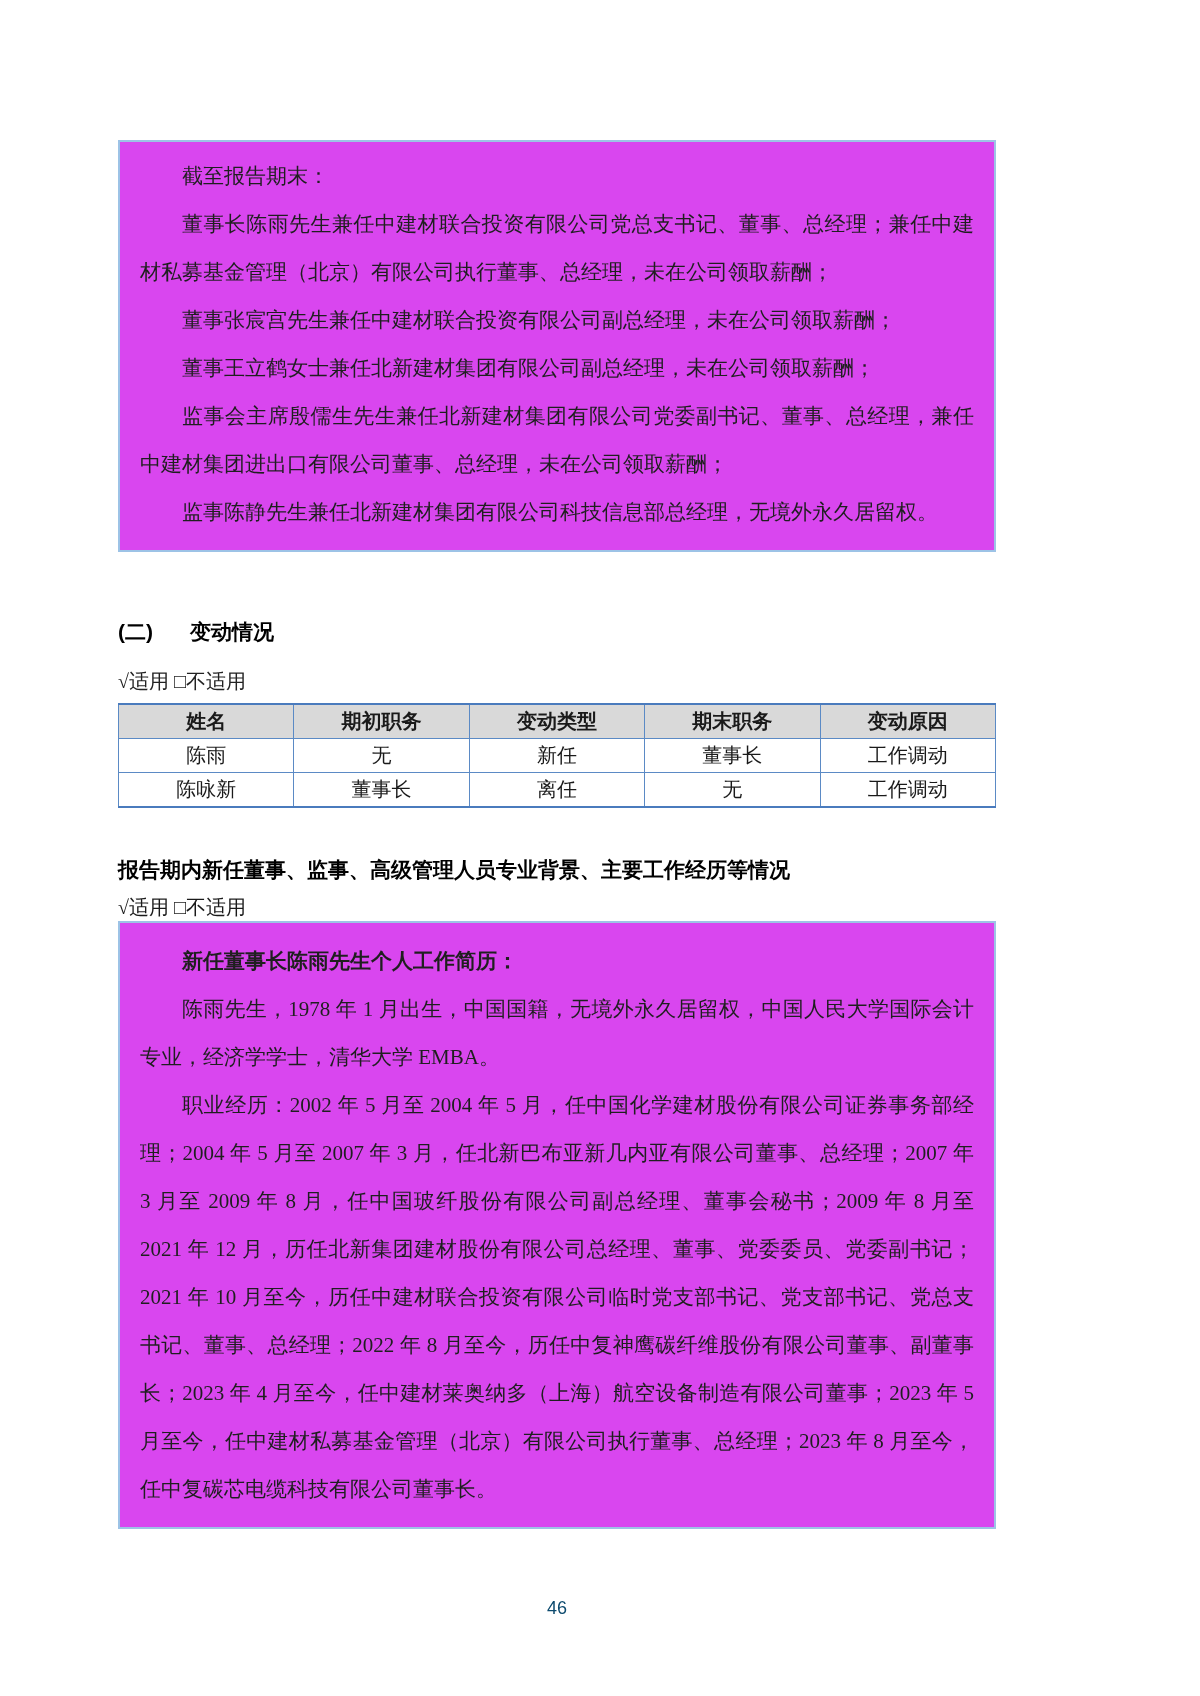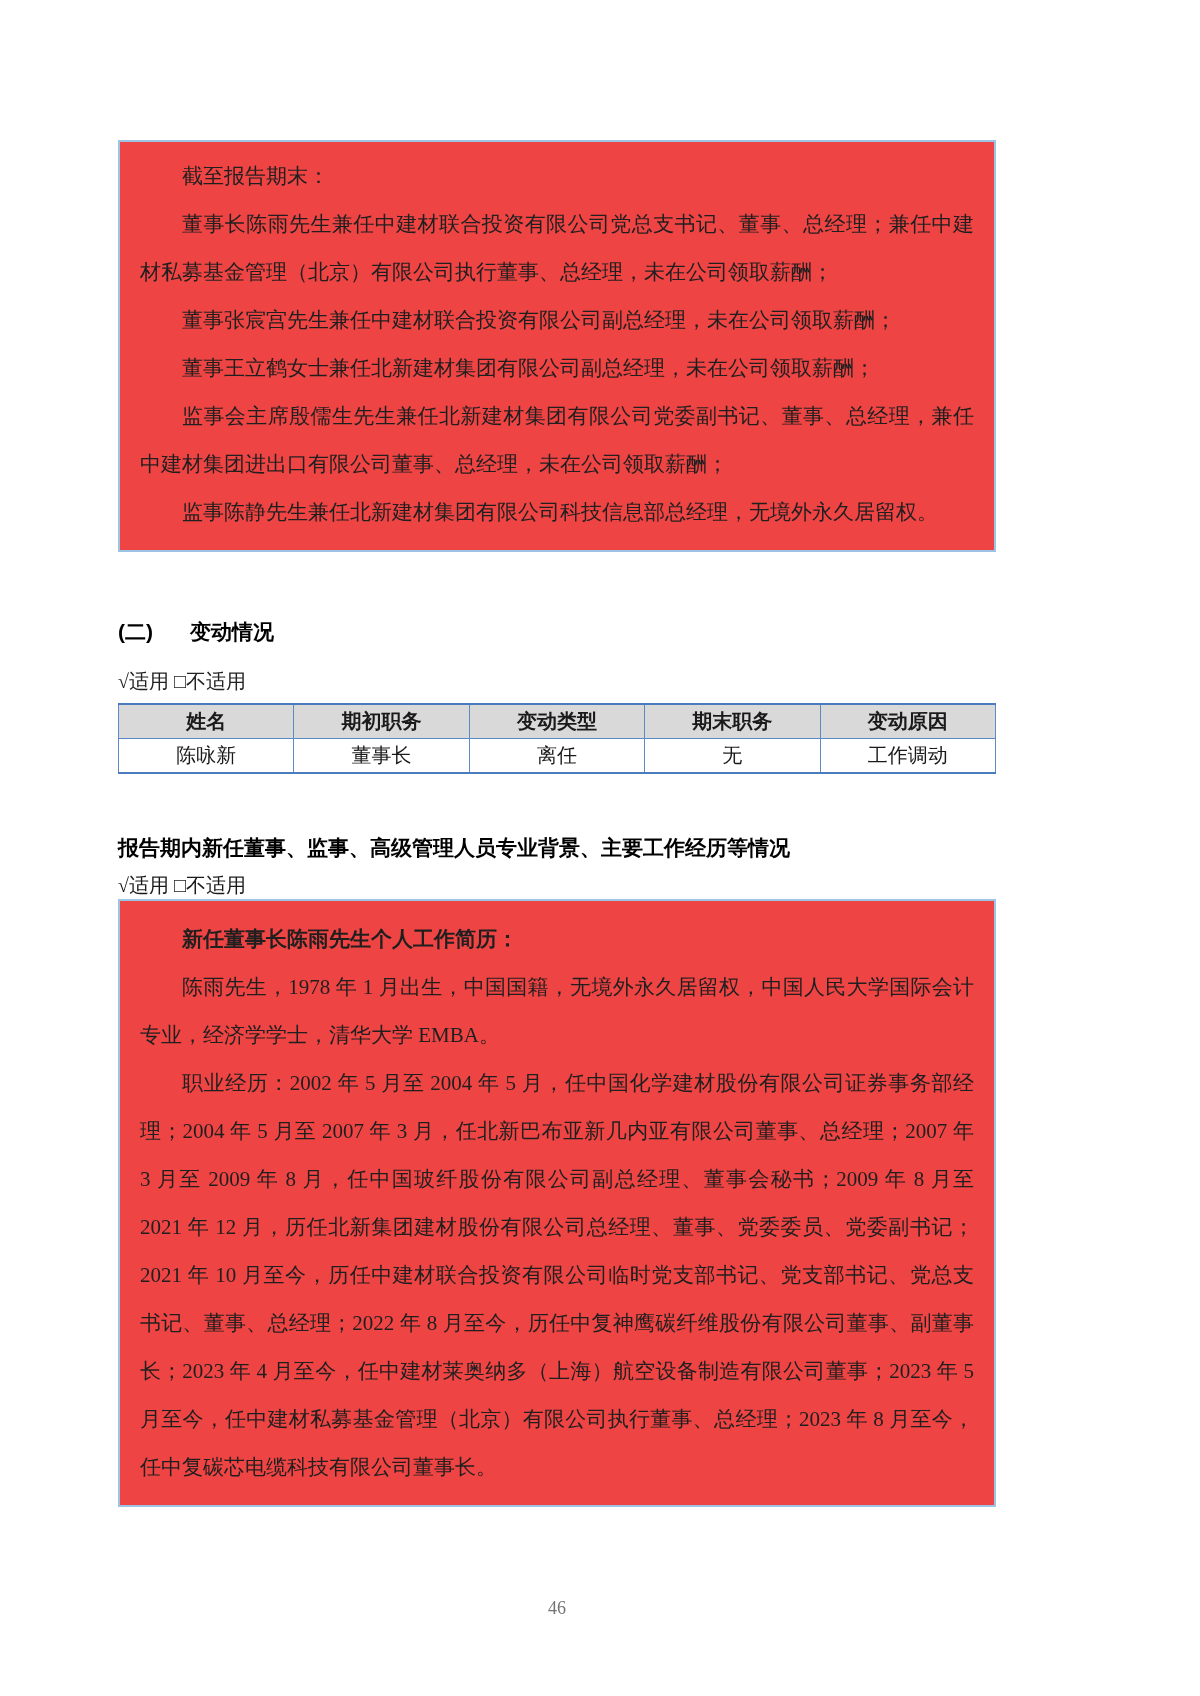--- a/index.html
+++ b/index.html
@@ -13,21 +13,21 @@
     overflow: hidden;
   }
   .content {
     position: absolute;
     left: 118px;
     top: 0;
     width: 878px;
   }
   .text-box {
     border: 2px solid #9dc3e6;
-    background: #ef4444;
+    background: #d946ef;
     padding: 10px 20px 14px 20px;
   }
   .box1 { margin-top: 140px; }
   .text-box p {
     font-size: 21px;
     line-height: 48px;
     text-align: justify;
     text-indent: 2em;
     color: #1f1f1f;
   }
@@ -59,21 +59,21 @@
     padding: 3px 4px;
     height: 26px;
   }
   table.change-table th {
     background: #d9d9d9;
     font-weight: bold;
     border-top: 2.5px solid #4a7bbd;
   }
   table.change-table tr:last-child td { border-bottom: 2.5px solid #4a7bbd; }
   .subsection-heading {
-    margin-top: 60px;
+    margin-top: 48px;
     font-family: "Liberation Sans", "DejaVu Sans", sans-serif;
     font-weight: bold;
     font-size: 21px;
     color: #000;
   }
   .applicable2 { margin-top: 10px; font-size: 20px; }
   .bio-box { padding-top: 14px; }
   .bio-heading {
     font-family: "Liberation Sans", "DejaVu Sans", sans-serif;
     font-weight: bold;
@@ -82,22 +82,22 @@
     text-indent: 0;
     color: #000;
   }
   .page-number {
     position: absolute;
     left: 118px;
     width: 878px;
     top: 1598px;
     text-align: center;
     font-size: 18px;
-    color: #737373;
-    font-family: Liberation Serif, serif;
+    color: #0c4a6e;
+    font-family: Liberation Sans, sans-serif;
   }
 </style>
 </head>
 <body>
 
 <div class="content">
 
   <div class="text-box box1">
     <p>截至报告期末：</p>
     <p>董事长陈雨先生兼任中建材联合投资有限公司党总支书记、董事、总经理；兼任中建材私募基金管理（北京）有限公司执行董事、总经理，未在公司领取薪酬；</p>
@@ -119,20 +119,27 @@
       <tr>
         <th>姓名</th>
         <th>期初职务</th>
         <th>变动类型</th>
         <th>期末职务</th>
         <th>变动原因</th>
       </tr>
     </thead>
     <tbody>
       <tr>
+        <td>陈雨</td>
+        <td>无</td>
+        <td>新任</td>
+        <td>董事长</td>
+        <td>工作调动</td>
+      </tr>
+      <tr>
         <td>陈咏新</td>
         <td>董事长</td>
         <td>离任</td>
         <td>无</td>
         <td>工作调动</td>
       </tr>
     </tbody>
   </table>
 
   <div class="subsection-heading">报告期内新任董事、监事、高级管理人员专业背景、主要工作经历等情况</div>

